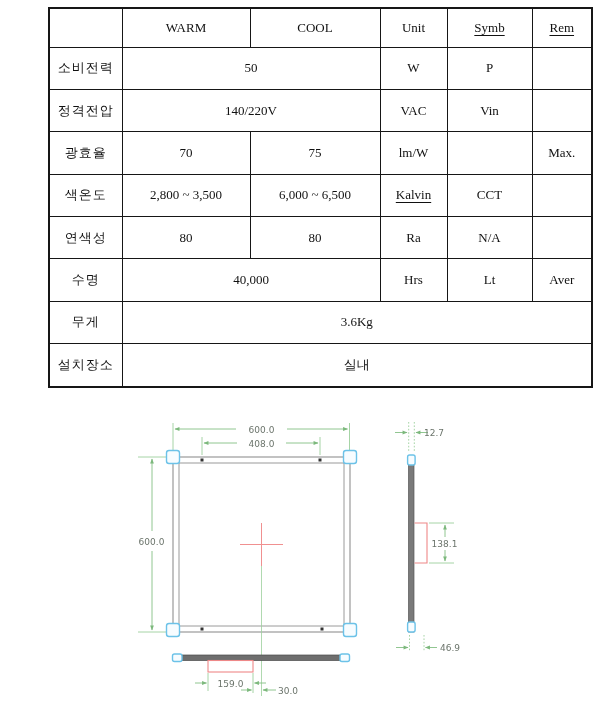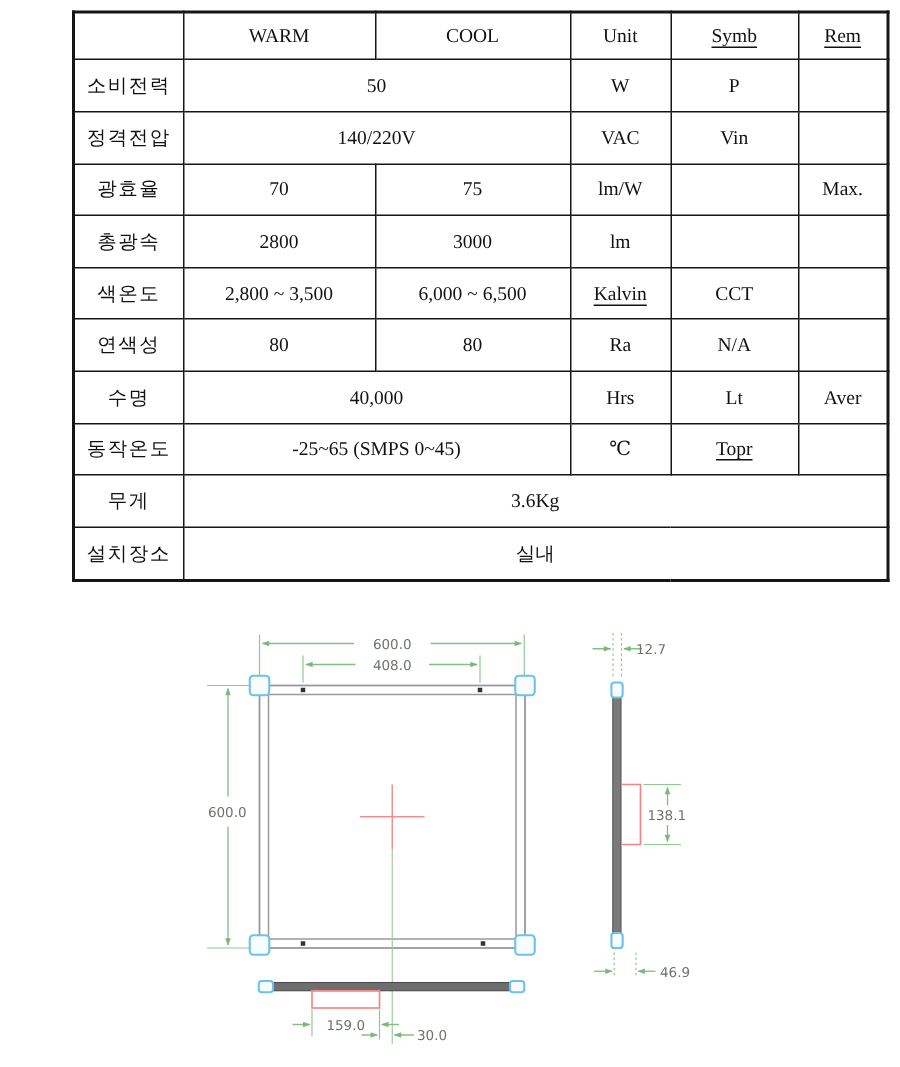--- a/index.html
+++ b/index.html
@@ -79,28 +79,20 @@
   </tr>
   <tr>
     <td class="lbl">광효율</td>
     <td>70</td>
     <td>75</td>
     <td>lm/W</td>
     <td></td>
     <td>Max.</td>
   </tr>
   <tr>
-    <td class="lbl">총광속</td>
-    <td>2800</td>
-    <td>3000</td>
-    <td>lm</td>
-    <td></td>
-    <td></td>
-  </tr>
-  <tr>
     <td class="lbl">색온도</td>
     <td>2,800 ~ 3,500</td>
     <td>6,000 ~ 6,500</td>
     <td><span class="sp">Kalvin</span></td>
     <td>CCT</td>
     <td></td>
   </tr>
   <tr>
     <td class="lbl">연색성</td>
     <td>80</td>
@@ -108,27 +100,20 @@
     <td>Ra</td>
     <td>N/A</td>
     <td></td>
   </tr>
   <tr>
     <td class="lbl">수명</td>
     <td colspan="2">40,000</td>
     <td>Hrs</td>
     <td>Lt</td>
     <td>Aver</td>
-  </tr>
-  <tr>
-    <td class="lbl">동작온도</td>
-    <td colspan="2">-25~65  (SMPS 0~45)</td>
-    <td>℃</td>
-    <td><span class="sp">Topr</span></td>
-    <td></td>
   </tr>
   <tr>
     <td class="lbl">무게</td>
     <td colspan="5">3.6Kg</td>
   </tr>
   <tr>
     <td class="lbl">설치장소</td>
     <td colspan="5">실내</td>
   </tr>
 </tbody>

